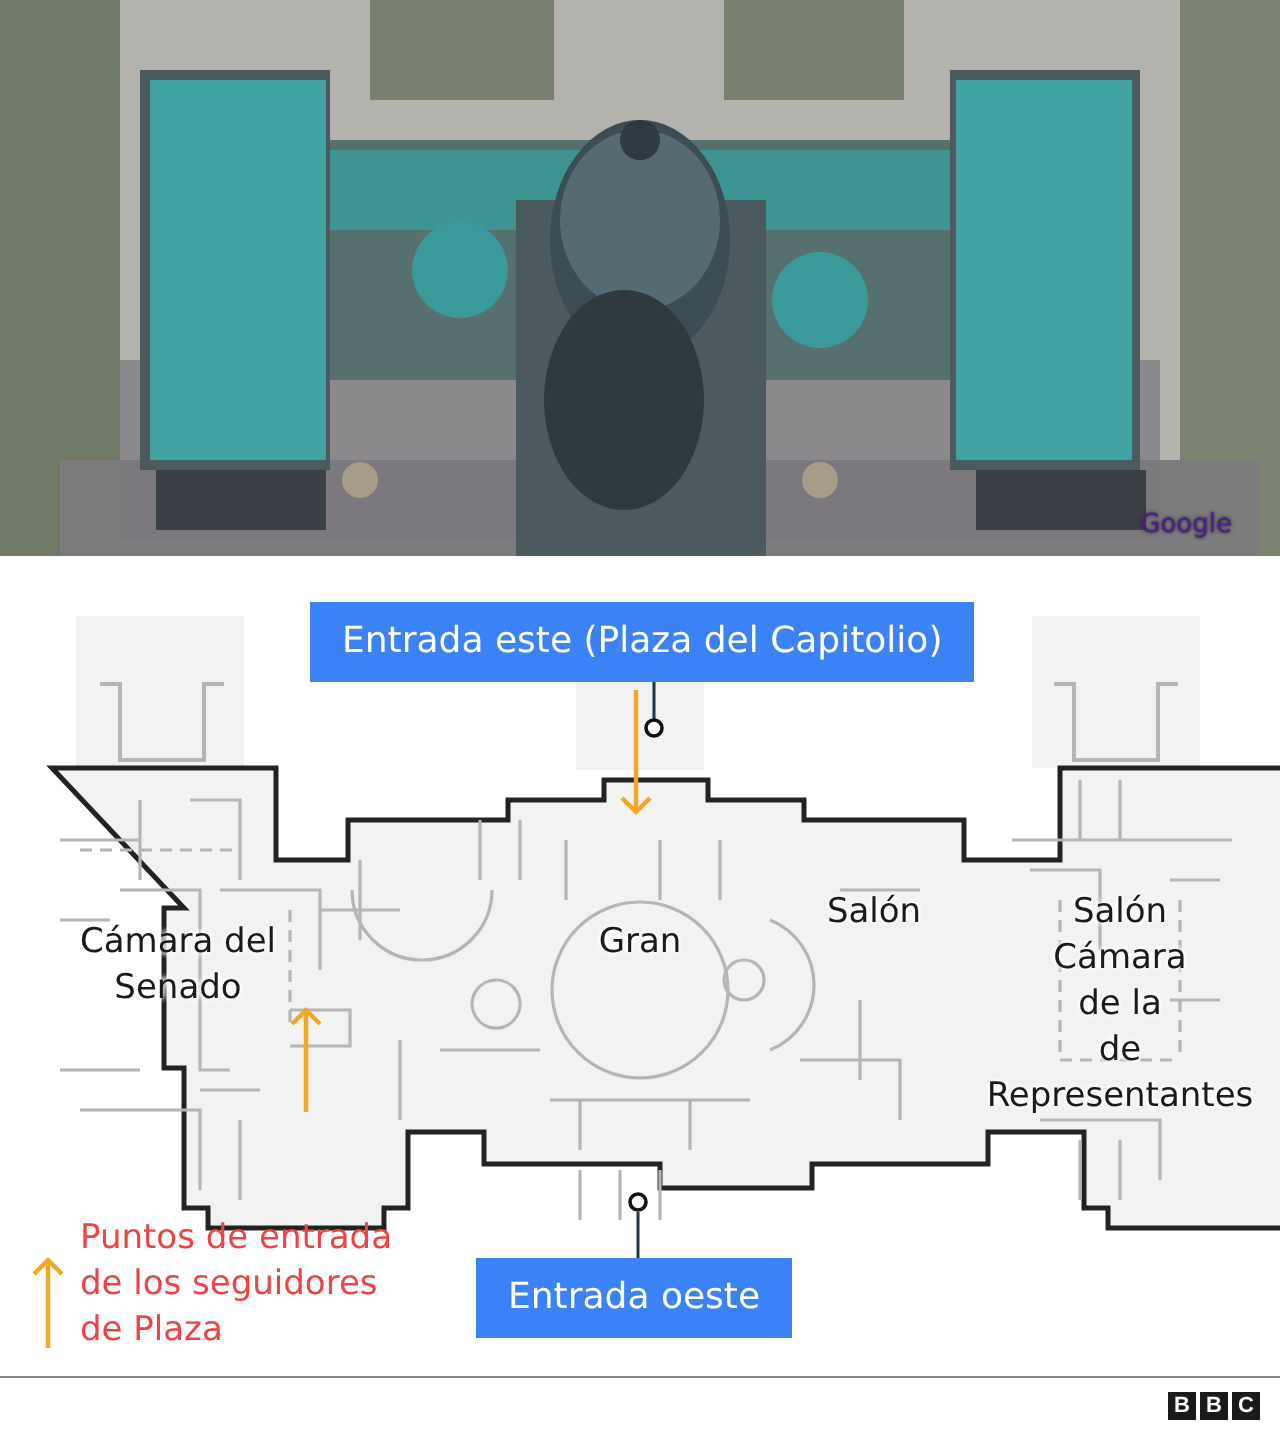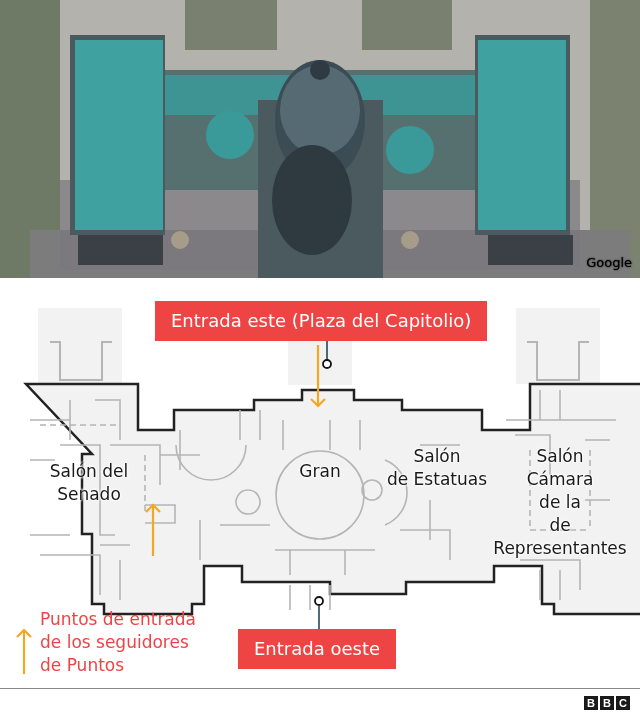--- a/index.html
+++ b/index.html
@@ -1,21 +1,21 @@
 <!DOCTYPE html>
 <html><head>
 <meta charset="utf-8">
 <style>
   html, body { margin: 0; padding: 0; background: #ffffff; }
   body { width: 640px; height: 721px; position: relative; overflow: hidden; font-family: "DejaVu Sans", sans-serif; }
   .photo { position: absolute; left: 0; top: 0; width: 640px; height: 278px; background: #a8a8a6; overflow: hidden; }
   .photo svg { display: block; }
-  .google { position: absolute; right: 8px; bottom: 8px; color: #000000; font-size: 13px; text-shadow: 0 0 2px #333, 0 0 1px #333; }
+  .google { position: absolute; right: 24px; bottom: 8px; color: #4c1d95; font-size: 13px; text-shadow: 0 0 2px #333, 0 0 1px #333; }
   .plan { position: absolute; left: 0; top: 278px; width: 640px; height: 410px; }
-  .label-box { position: absolute; background: #ef4444; color: #ffffff; font-size: 18px; line-height: 40px; padding: 0 16px; white-space: nowrap; }
+  .label-box { position: absolute; background: #3b82f6; color: #ffffff; font-size: 18px; line-height: 40px; padding: 0 16px; white-space: nowrap; }
   .room-label { position: absolute; color: #1a1a1a; font-size: 17px; line-height: 23px; text-align: center; text-shadow: 0 0 3px #fff, 0 0 3px #fff, 0 0 3px #fff; }
   .legend { position: absolute; left: 14px; top: 608px; width: 230px; height: 74px; }
   .legend-text { position: absolute; left: 26px; top: 0; font-size: 17px; line-height: 23px; color: #ef4444; }
   .divider { position: absolute; left: 0; top: 688px; width: 640px; height: 1px; background: #888; }
   .bbc { position: absolute; right: 10px; top: 696px; display: flex; gap: 2px; }
   .bbc span { width: 14px; height: 14px; background: #1a1a1a; color: #fff; font-size: 11px; font-weight: bold; line-height: 14px; text-align: center; font-family: "Liberation Sans", sans-serif; }
 </style>
 </head>
 <body>
 
@@ -94,47 +94,46 @@
   <g>
     <line x1="153" y1="556" x2="153" y2="505" stroke="#f5a623" stroke-width="2.2"></line>
     <path d="M146 512 l7 -7 l7 7" fill="none" stroke="#f5a623" stroke-width="2.2"></path>
   </g>
 </svg>
 
 <div class="label-box" style="left:155px; top:301px;">Entrada este (Plaza del Capitolio)</div>
 <div class="label-box" style="left:238px; top:629px;text-align:center;">Entrada oeste</div>
 
 <div class="room-label" style="left:24px; top:460px; width:130px;">
-  <div>Salón del</div>
+  <div>Cámara del</div>
   <div>Senado</div>
 </div>
 <div class="room-label" style="left:268px; top:460px; width:104px;">
   <div>Gran</div>
 </div>
 <div class="room-label" style="left:374px; top:445px; width:126px;">
   <div>Salón</div>
-  <div>de Estatuas</div>
 </div>
 <div class="room-label" style="left:484px; top:445px; width:152px;">
   <div>Salón</div>
   <div>Cámara</div>
   <div>de la</div>
   <div>de</div>
   <div>Representantes</div>
 </div>
 
 <div class="legend">
   <svg width="20" height="50" style="position:absolute; left:0; top:18px;">
     <line x1="10" y1="48" x2="10" y2="4" stroke="#f5a623" stroke-width="2.2"></line>
     <path d="M3 11 l7 -7 l7 7" fill="none" stroke="#f5a623" stroke-width="2.2"></path>
   </svg>
   <div class="legend-text">
     <div>Puntos de entrada</div>
     <div>de los seguidores</div>
-    <div>de Puntos</div>
+    <div>de Plaza</div>
   </div>
 </div>
 
 <div class="divider"></div>
 <div class="bbc">
   <span>B</span>
   <span>B</span>
   <span>C</span>
 </div>
 

